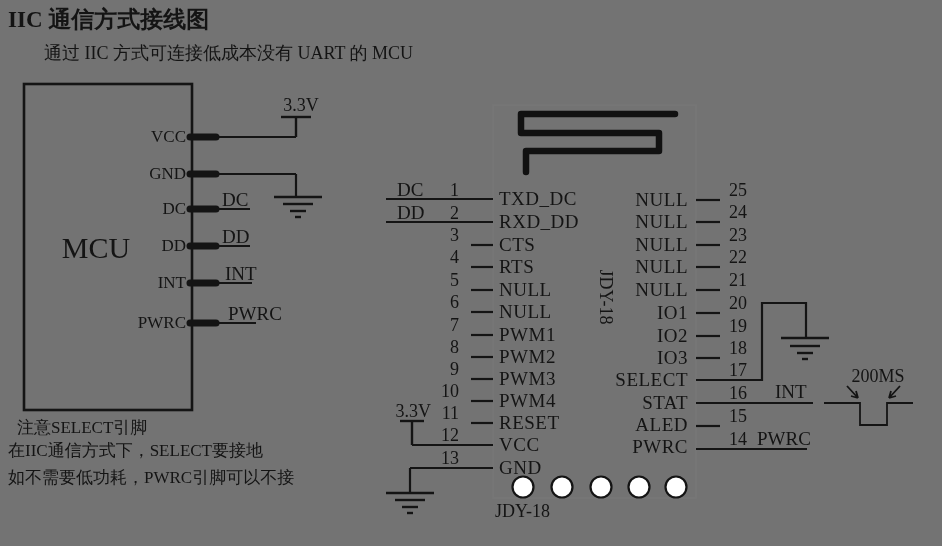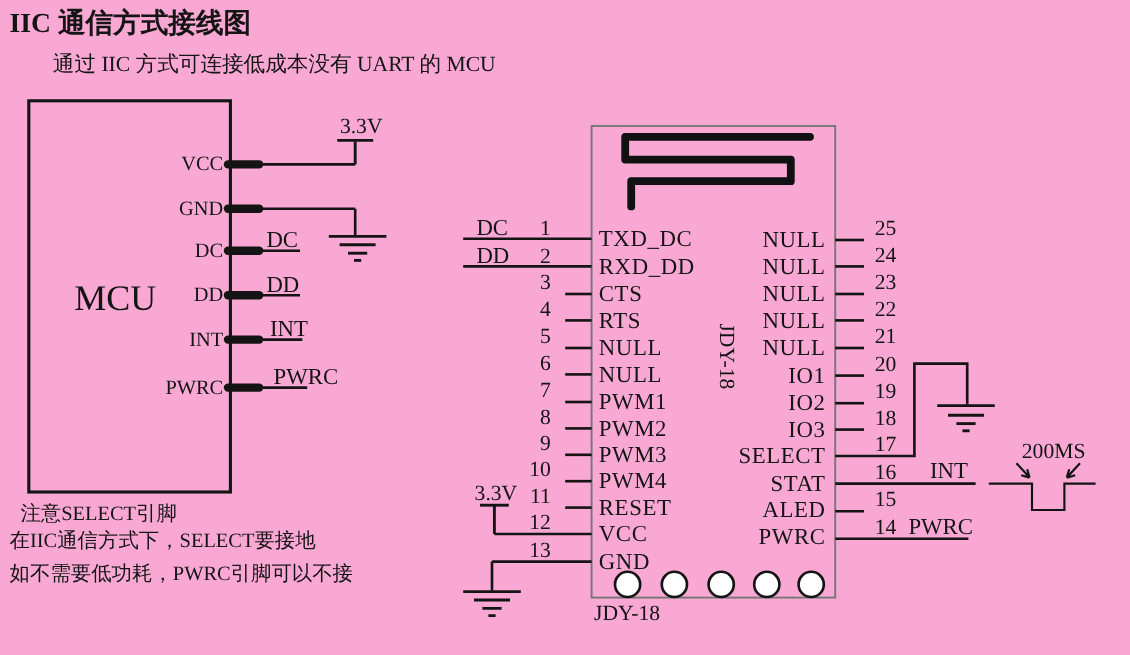--- a/index.html
+++ b/index.html
@@ -1,16 +1,16 @@
 <!DOCTYPE html>
 <html><head>
 <meta charset="utf-8">
 <style>
   html,body{margin:0;padding:0;background:#ffffff;}
-  .page{position:relative;width:942px;height:546px;background:#f9a8d4;overflow:hidden;}
+  .page{position:relative;width:942px;height:546px;background:#737373;overflow:hidden;}
   svg{position:absolute;left:0;top:0;}
   svg text{font-family:"Liberation Serif","DejaVu Serif",serif;fill:#141414;}
   .title{font-size:23px;font-weight:bold;}
   .subtitle{font-size:18px;}
   .note{font-size:17px;}
   .mcu-name{font-size:30px;}
   .pin-name{font-size:17px;}
   .pin-label{font-size:19px;letter-spacing:0.5px;}
   .pin-num{font-size:18px;}
   .net-label{font-size:19px;}

